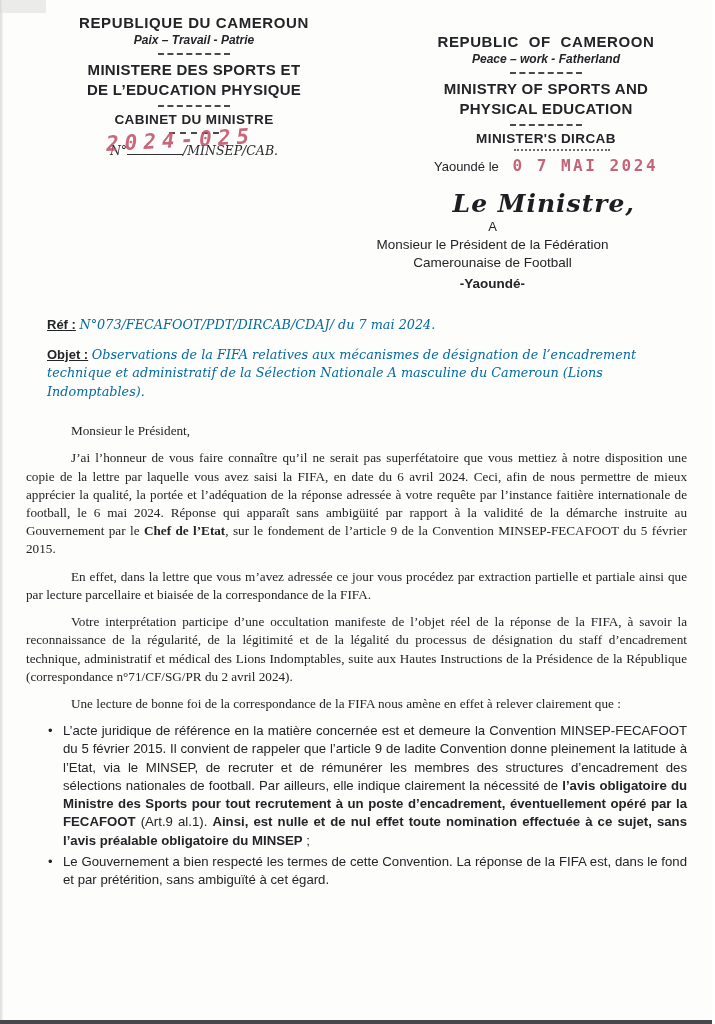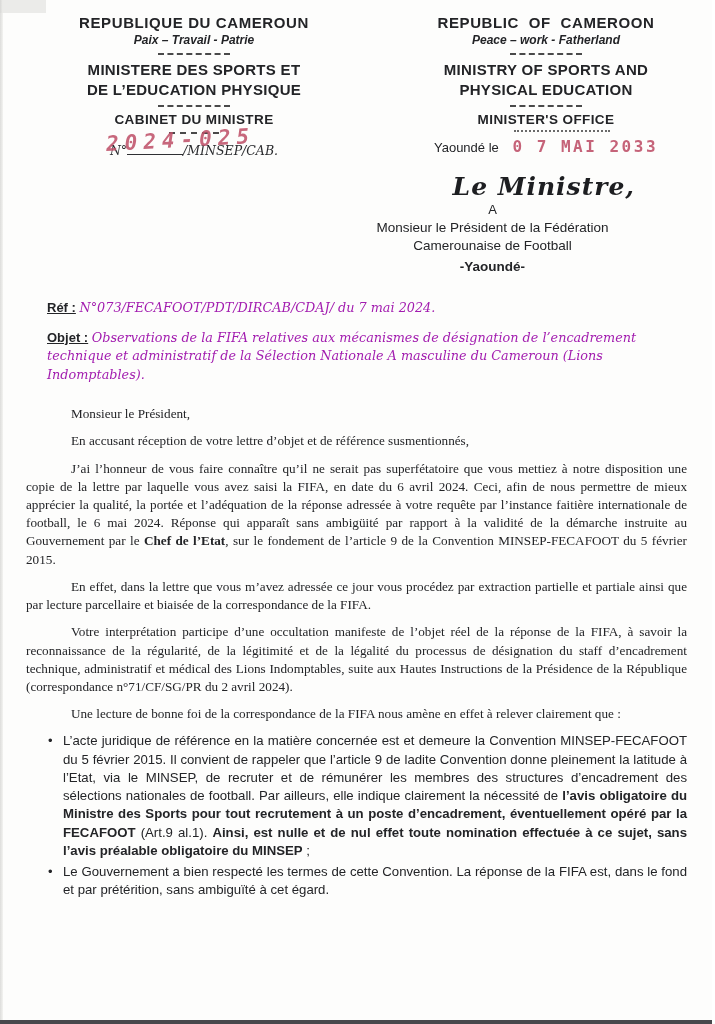--- a/index.html
+++ b/index.html
@@ -17,21 +17,21 @@
     background:linear-gradient(to right,#cfcfcd,#efefec); opacity:.7; }
   .edge-bottom { position:absolute; left:0; right:0; bottom:0; height:4px; background:#48484c; }
   .corner-tl { position:absolute; left:0; top:0; width:46px; height:13px; background:#e6e6e3; opacity:.8; }
 
   
   .letterhead { display:flex; justify-content:space-between; padding:14px 16px 0 44px; }
   .lh-col { text-align:center; }
   .lh-col.left  { width:300px; }
   .lh-col.right { width:300px; }
   .lh-country { font-size:15px; font-weight:bold; letter-spacing:.6px; white-space:nowrap; }
-  .lh-col.right .lh-country { word-spacing:5px; }
+  .lh-col.right .lh-country { word-spacing:5px;margin-top:19px; }
   .lh-motto { font-size:12px; font-weight:bold; font-style:italic; margin-top:2px; }
   .sep { width:72px; border-top:2px dashed #4a4a4a; margin:6px auto 5px; height:0; }
   .lh-ministry { font-size:15px; font-weight:bold; line-height:1.3; letter-spacing:.3px; }
   .lh-office { font-size:13.5px; font-weight:bold; letter-spacing:.4px; }
 
   .no-line { position:relative; font-size:12.5px; font-style:italic; margin-top:9px;
     font-family:"DejaVu Serif", serif; color:#2a2b2e; }
   .blank { display:inline-block; width:56px; border-bottom:1.4px solid #2f3033; height:9px; }
   .stamp { font-family:"DejaVu Sans Mono", monospace; font-weight:bold; color:#c0536b; }
   .ref-stamp { position:absolute; left:62px; top:-15px; font-size:21px; letter-spacing:6px;
@@ -46,21 +46,21 @@
     font-family:"DejaVu Serif", serif; font-style:italic; font-weight:bold; font-size:25px;
     letter-spacing:1px; color:#1d1e21; }
   .addr { margin-left:320px; width:345px; text-align:center; font-size:13.5px; line-height:1.32; }
   .addr .to-a { font-size:13px; margin-bottom:1px; }
   .addr .city { font-weight:bold; margin-top:3px; }
 
   
   .doc-ref { margin:24px 24px 0 47px; font-size:13px; }
   .doc-subject { margin:14px 22px 0 47px; font-size:13px; line-height:1.45; }
   .lbl { font-weight:bold; text-decoration:underline;margin-top:16px; }
-  .ital { font-style:italic; font-family:"DejaVu Serif", serif; font-size:12.8px; color:#a21caf; }
+  .ital { font-style:italic; font-family:"DejaVu Serif", serif; font-size:12.8px; color:#0369a1; }
 
   
   .body-text { margin:20px 25px 0 26px; font-size:13.2px; line-height:1.38; text-align:justify; }
   .para { margin:0 0 9px; text-indent:45px;font-family:Liberation Serif, serif; }
   .bullet { display:flex; margin:0 0 3px; }
   .bullet .dot { width:15px; margin-left:22px; flex:0 0 auto; font-size:13px; }
   .bullet .btxt { flex:1; text-align:justify; }
   .b { font-weight:bold; }
 </style>
 </head>
@@ -84,25 +84,25 @@
       </div>
     </div>
 
     <div class="lh-col right">
       <div class="lh-country">REPUBLIC OF CAMEROON</div>
       <div class="lh-motto">Peace – work - Fatherland</div>
       <div class="sep"></div>
       <div class="lh-ministry">MINISTRY OF SPORTS AND</div>
       <div class="lh-ministry">PHYSICAL EDUCATION</div>
       <div class="sep"></div>
-      <div class="lh-office">MINISTER'S OFFICE</div>
+      <div class="lh-office">MINISTER'S DIRCAB</div>
       <div class="date-area">
         <span class="date-dots"></span>
         <span>Yaoundé le</span>
-        <span class="stamp date-stamp">0 7 MAI 2033</span>
+        <span class="stamp date-stamp">0 7 MAI 2024</span>
       </div>
     </div>
   </div>
 
   <div class="minister-script">Le Ministre,</div>
 
   <div class="addr">
     <div class="to-a">A</div>
     <div>Monsieur le Président de la Fédération</div>
     <div>Camerounaise de Football</div>
@@ -114,21 +114,20 @@
     <span class="ital">N°073/FECAFOOT/PDT/DIRCAB/CDAJ/ du 7 mai 2024.</span>
   </div>
 
   <div class="doc-subject">
     <span class="lbl">Objet :</span>
     <span class="ital">Observations de la FIFA relatives aux mécanismes de désignation de l’encadrement technique et administratif de la Sélection Nationale A masculine du Cameroun (Lions Indomptables).</span>
   </div>
 
   <div class="body-text" id="letter-body">
       <p class="para"><span>Monsieur le Président,</span></p>
-      <p class="para"><span>En accusant réception de votre lettre d’objet et de référence susmentionnés,</span></p>
       <p class="para"><span>J’ai l’honneur de vous faire connaître qu’il ne serait pas superfétatoire que vous mettiez à notre disposition une copie de la lettre par laquelle vous avez saisi la FIFA, en date du 6 avril 2024. Ceci, afin de nous permettre de mieux apprécier la qualité, la portée et l’adéquation de la réponse adressée à votre requête par l’instance faitière internationale de football, le 6 mai 2024. Réponse qui apparaît sans ambigüité par rapport à la validité de la démarche instruite au Gouvernement par le </span><span class="b">Chef de l’Etat</span><span>, sur le fondement de l’article 9 de la Convention MINSEP-FECAFOOT du 5 février 2015.</span></p>
       <p class="para"><span>En effet, dans la lettre que vous m’avez adressée ce jour vous procédez par extraction partielle et partiale ainsi que par lecture parcellaire et biaisée de la correspondance de la FIFA.</span></p>
       <p class="para"><span>Votre interprétation participe d’une occultation manifeste de l’objet réel de la réponse de la FIFA, à savoir la reconnaissance de la régularité, de la légitimité et de la légalité du processus de désignation du staff d’encadrement technique, administratif et médical des Lions Indomptables, suite aux Hautes Instructions de la Présidence de la République (correspondance n°71/CF/SG/PR du 2 avril 2024).</span></p>
       <p class="para"><span>Une lecture de bonne foi de la correspondance de la FIFA nous amène en effet à relever clairement que :</span></p>
       <div class="bullet">
         <span class="dot">•</span>
         <div class="btxt"><span>L’acte juridique de référence en la matière concernée est et demeure la Convention MINSEP-FECAFOOT du 5 février 2015. Il convient de rappeler que l’article 9 de ladite Convention donne pleinement la latitude à l’Etat, via le MINSEP, de recruter et de rémunérer les membres des structures d’encadrement des sélections nationales de football. Par ailleurs, elle indique clairement la nécessité de </span><span class="b">l’avis obligatoire du Ministre des Sports pour tout recrutement à un poste d’encadrement, éventuellement opéré par la FECAFOOT</span><span> (Art.9 al.1). </span><span class="b">Ainsi, est nulle et de nul effet toute nomination effectuée à ce sujet, sans l’avis préalable obligatoire du MINSEP</span><span> ;</span></div>
       </div>
       <div class="bullet">
         <span class="dot">•</span>

